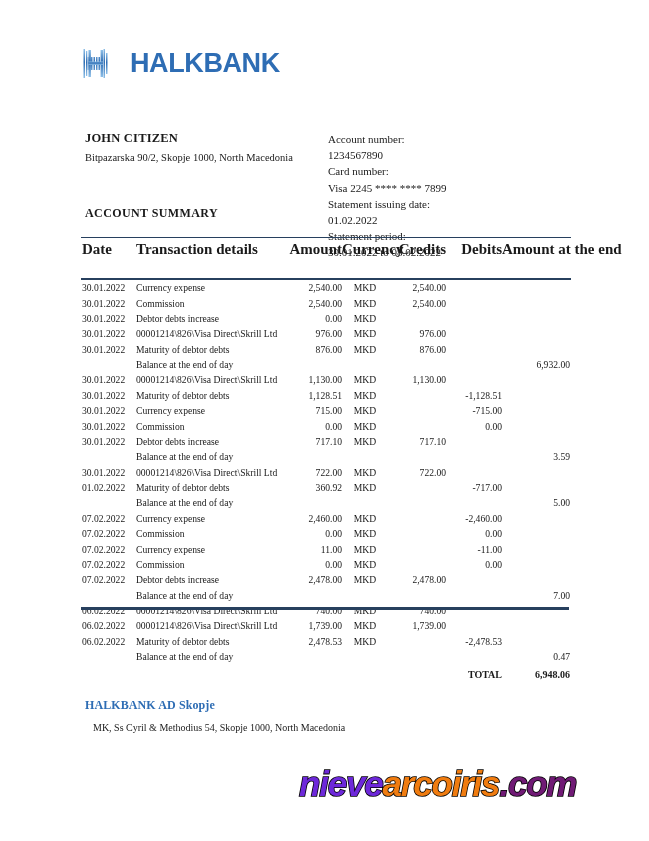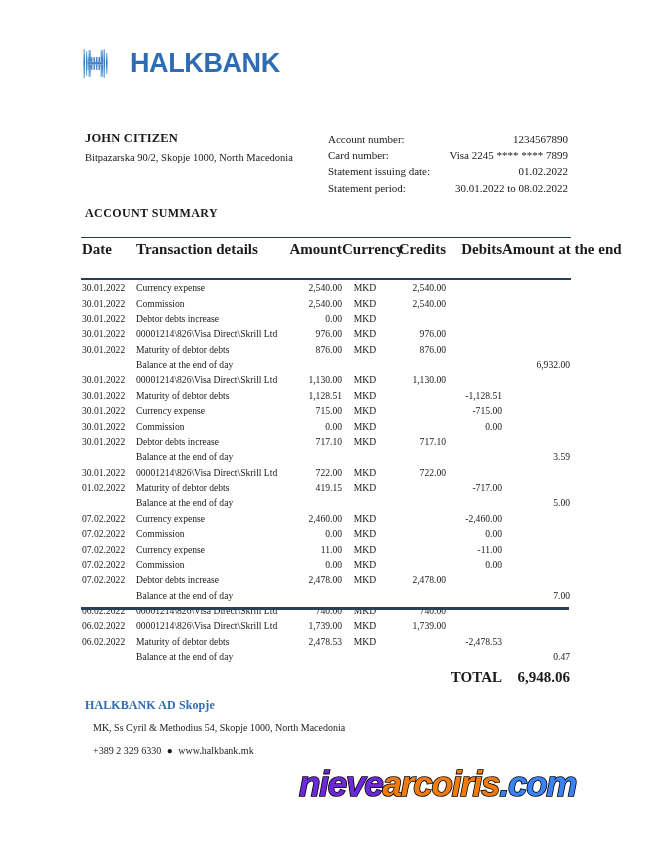--- a/index.html
+++ b/index.html
@@ -67,24 +67,24 @@
 
   .meta {
     position: absolute;
     left: 328px;
     top: 131px;
     width: 240px;
     font-size: 11px;
   }
   .meta-row {
     display: flex;
-    justify-content: space-between;
     align-items: baseline;
     line-height: 16.2px;
     white-space: nowrap;
+    flex-direction: column;
   }
   .meta-label { text-align: left; }
   .meta-value { text-align: right; }
 
   
   .section-title {
     position: absolute;
     left: 85px;
     top: 206px;
     font-weight: bold;
@@ -126,21 +126,21 @@
   .c-deb    { width: 56px;  text-align: right; }
   .c-bal    { width: 68px;  text-align: right; padding-right: 1px !important; }
 
   thead .c-cur { text-align: center; }
   thead .c-amt, thead .c-cred, thead .c-deb { text-align: right; }
   thead .c-bal { text-align: right; }
 
   tr.balance-row .c-det { padding-left: 0; }
   tr.total-row td {
     font-weight: bold;
-    font-size: 15px;
+    font-size: 10px;
     padding-top: 5px !important;
     padding-bottom: 3px !important;
   }
   .table-bottom-rule {
     position: absolute;
     left: 81px;
     top: 607px;
     width: 488px;
     height: 3px;
     background: #27405e;
@@ -177,21 +177,21 @@
     font-style: italic;
     font-size: 35px;
     letter-spacing: -1.2px;
     line-height: 1;
     white-space: nowrap;
     -webkit-text-stroke: 1.6px #000000;
     paint-order: stroke fill;
   }
   .wm-a { color: #6d28d9; }
   .wm-b { color: #f07c10; }
-  .wm-c { color: #3b82f6; }
+  .wm-c { color: #701a75; }
 </style>
 </head>
 <body>
 
 <div class="page">
 
   <div class="logo-block">
     <svg class="logo-mark" viewBox="0 0 26 31">
       <defs>
         <linearGradient id="lg" x1="0" y1="0" x2="0" y2="1">
@@ -378,21 +378,21 @@
             <td class="c-det">00001214\826\Visa Direct\Skrill Ltd</td>
             <td class="c-amt">722.00</td>
             <td class="c-cur">MKD</td>
             <td class="c-cred">722.00</td>
             <td class="c-deb"></td>
             <td class="c-bal"></td>
           </tr>
           <tr class="txn-row">
             <td class="c-date">01.02.2022</td>
             <td class="c-det">Maturity of debtor debts</td>
-            <td class="c-amt">419.15</td>
+            <td class="c-amt">360.92</td>
             <td class="c-cur">MKD</td>
             <td class="c-cred"></td>
             <td class="c-deb">-717.00</td>
             <td class="c-bal"></td>
           </tr>
           <tr class="balance-row">
             <td class="c-date"></td>
             <td class="c-det">Balance at the end of day</td>
             <td class="c-amt"></td>
             <td class="c-cur"></td>
@@ -500,24 +500,19 @@
             <td class="c-bal">6,948.06</td>
           </tr>
         </tbody>
     </table>
   </div>
   <div class="table-bottom-rule"></div>
 
   <div class="footer">
     <p class="footer-title">HALKBANK AD Skopje</p>
     <p class="footer-line">MK, Ss Cyril &amp; Methodius 54, Skopje 1000, North Macedonia</p>
-    <p class="footer-line">
-      <span>+389 2 329 6330</span>
-      <span class="footer-sep">●</span>
-      <span>www.halkbank.mk</span>
-    </p>
   </div>
 
   <div class="watermark">
     <span class="wm-a">nieve</span><span class="wm-b">arcoiris</span><span class="wm-c">.com</span>
   </div>
 
 </div>
 
 </body></html>

